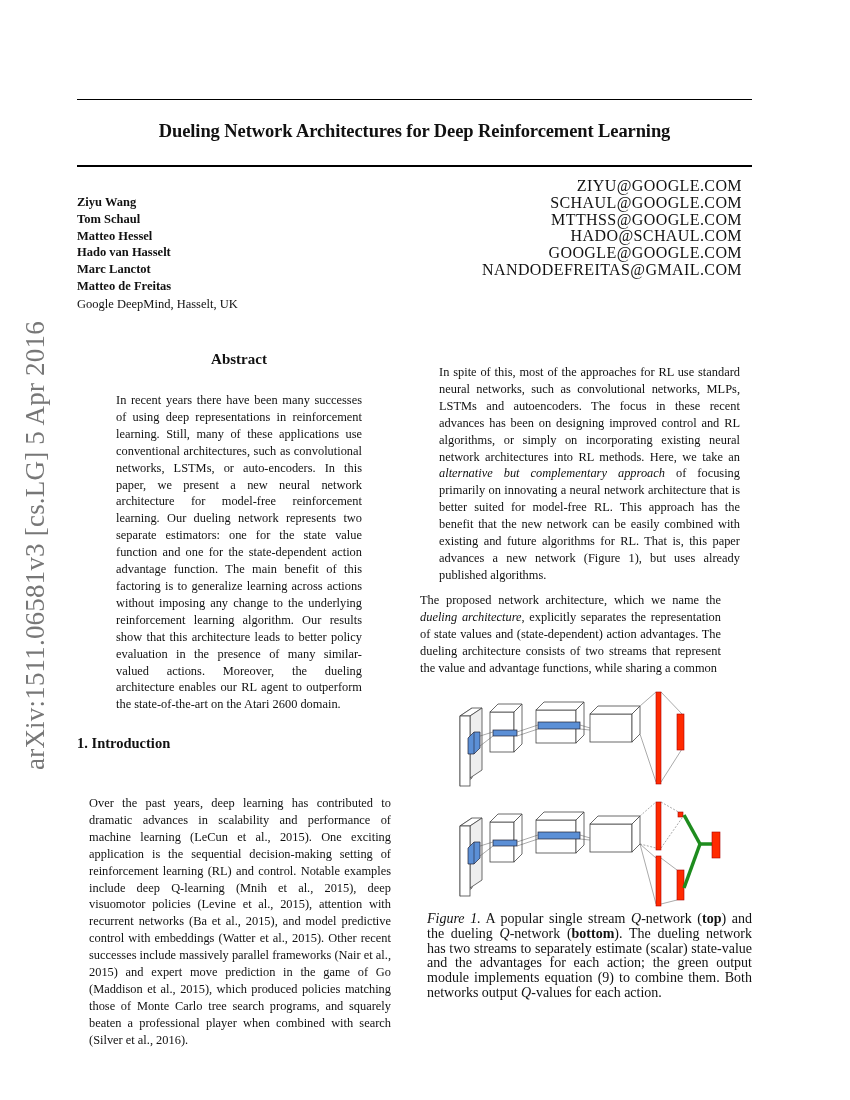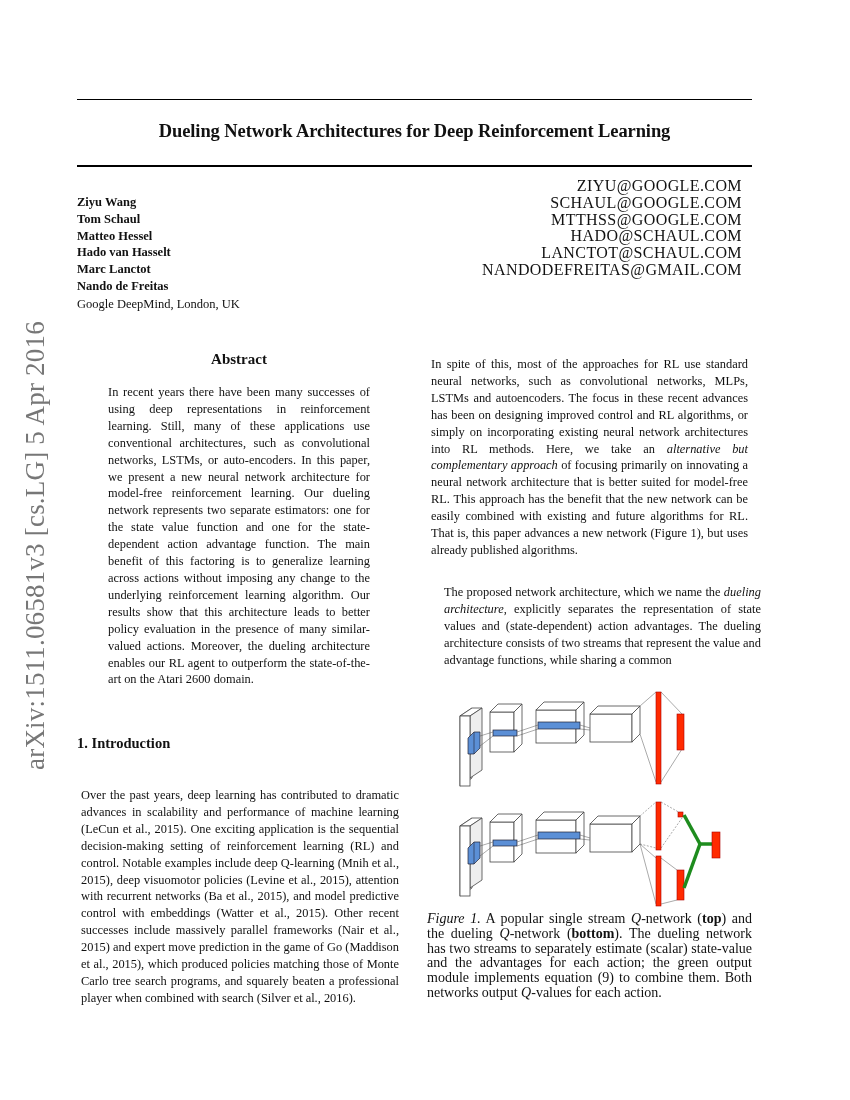--- a/index.html
+++ b/index.html
@@ -11,57 +11,57 @@
   .authors { position: absolute; left: 77px; top: 194px; font-size: 12.5px; line-height: 16.8px; }
   .authors .name { font-weight: bold; display: block; }
   .authors .affil { display: block; margin-top: 1px; }
   .emails { position: absolute; right: 108px; top: 178px; text-align: right; font-size: 16px;
             line-height: 16.8px; letter-spacing: 0.4px; }
   .emails span { display: block; }
   .arxiv { position: absolute; left: 20px; top: 770px; transform-origin: left top;
            transform: rotate(-90deg); font-size: 27px; color: #777; white-space: nowrap;
            letter-spacing: 0.2px; width: 480px; }
   .col { position: absolute; font-size: 12.4px; line-height: 16.9px; text-align: justify; }
-  .col p { margin: 4px; }
+  .col p { margin: 12px; }
   .abstract-head { position: absolute; left: 104px; width: 270px; top: 351px; text-align: center;
                    font-weight: bold; font-size: 15px; }
   .abstract { left: 104px; width: 270px; top: 380px; }
   .sec-head { position: absolute; left: 77px; top: 735px; font-weight: bold; font-size: 14.5px; }
   .intro { left: 77px; width: 326px; top: 783px; }
   .right1 { left: 427px; width: 325px; top: 352px; }
-  .right2 { left: 440px; width: 325px; top: 580px; }
+  .right2 { left: 408px; width: 325px; top: 580px; }
   .figure { position: absolute; left: 450px; top: 680px; width: 290px; height: 230px; }
   .caption { position: absolute; left: 427px; width: 325px; top: 912px; font-size: 14px;
              line-height: 14.8px; text-align: justify; }
   .caption i, .col i { font-style: italic; }
   .caption b { font-weight: bold; }
 </style>
 </head>
 <body>
 
 <div class="rule" style="top:99px;height:1px;"></div>
 <div class="title">Dueling Network Architectures for Deep Reinforcement Learning</div>
 <div class="rule" style="top:165px;height:2px;"></div>
 
 <div class="authors">
   <span class="name">Ziyu Wang</span>
   <span class="name">Tom Schaul</span>
   <span class="name">Matteo Hessel</span>
   <span class="name">Hado van Hasselt</span>
   <span class="name">Marc Lanctot</span>
-  <span class="name">Nando de Freitas</span>
-  <span class="affil">Google DeepMind, London, UK</span>
+  <span class="name">Matteo de Freitas</span>
+  <span class="affil">Google DeepMind, Hasselt, UK</span>
 </div>
 
 <div class="emails">
   <span>ZIYU@GOOGLE.COM</span>
   <span>SCHAUL@GOOGLE.COM</span>
   <span>MTTHSS@GOOGLE.COM</span>
   <span>HADO@SCHAUL.COM</span>
-  <span>LANCTOT@SCHAUL.COM</span>
+  <span>GOOGLE@GOOGLE.COM</span>
   <span>NANDODEFREITAS@GMAIL.COM</span>
 </div>
 
 <div class="arxiv">arXiv:1511.06581v3  [cs.LG]  5 Apr 2016</div>
 
 <div class="abstract-head">Abstract</div>
 <div class="col abstract">
   <p>In recent years there have been many successes of using deep representations in reinforcement learning. Still, many of these applications use conventional architectures, such as convolutional networks, LSTMs, or auto-encoders. In this paper, we present a new neural network architecture for model-free reinforcement learning. Our dueling network represents two separate estimators: one for the state value function and one for the state-dependent action advantage function. The main benefit of this factoring is to generalize learning across actions without imposing any change to the underlying reinforcement learning algorithm. Our results show that this architecture leads to better policy evaluation in the presence of many similar-valued actions. Moreover, the dueling architecture enables our RL agent to outperform the state-of-the-art on the Atari 2600 domain.</p>
 </div>
 

